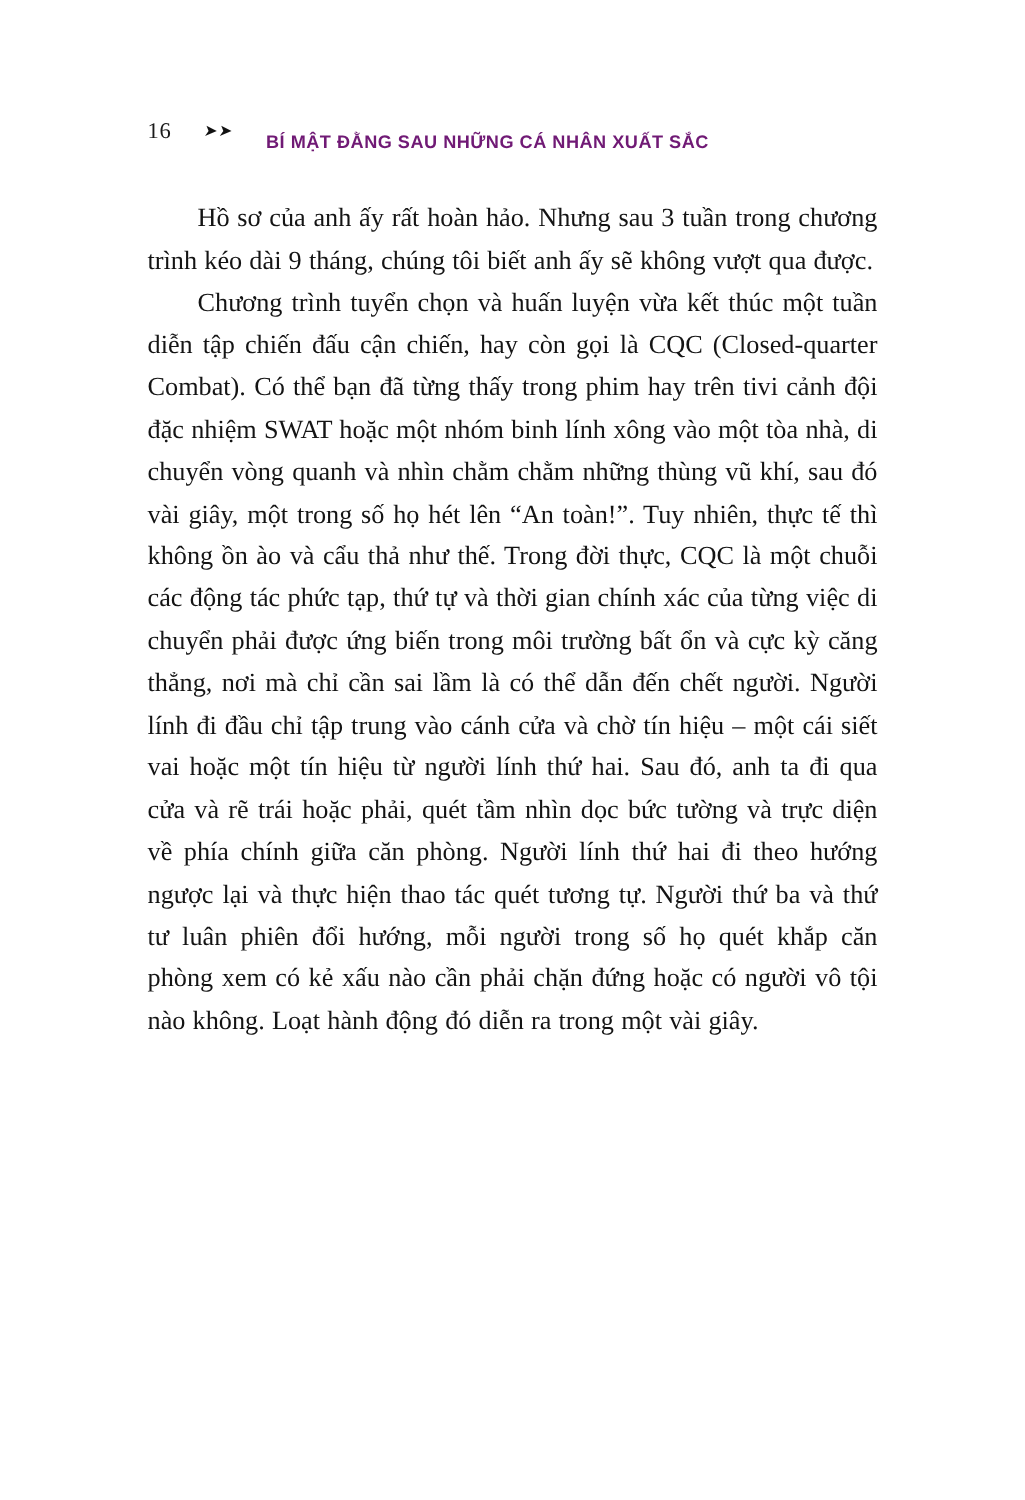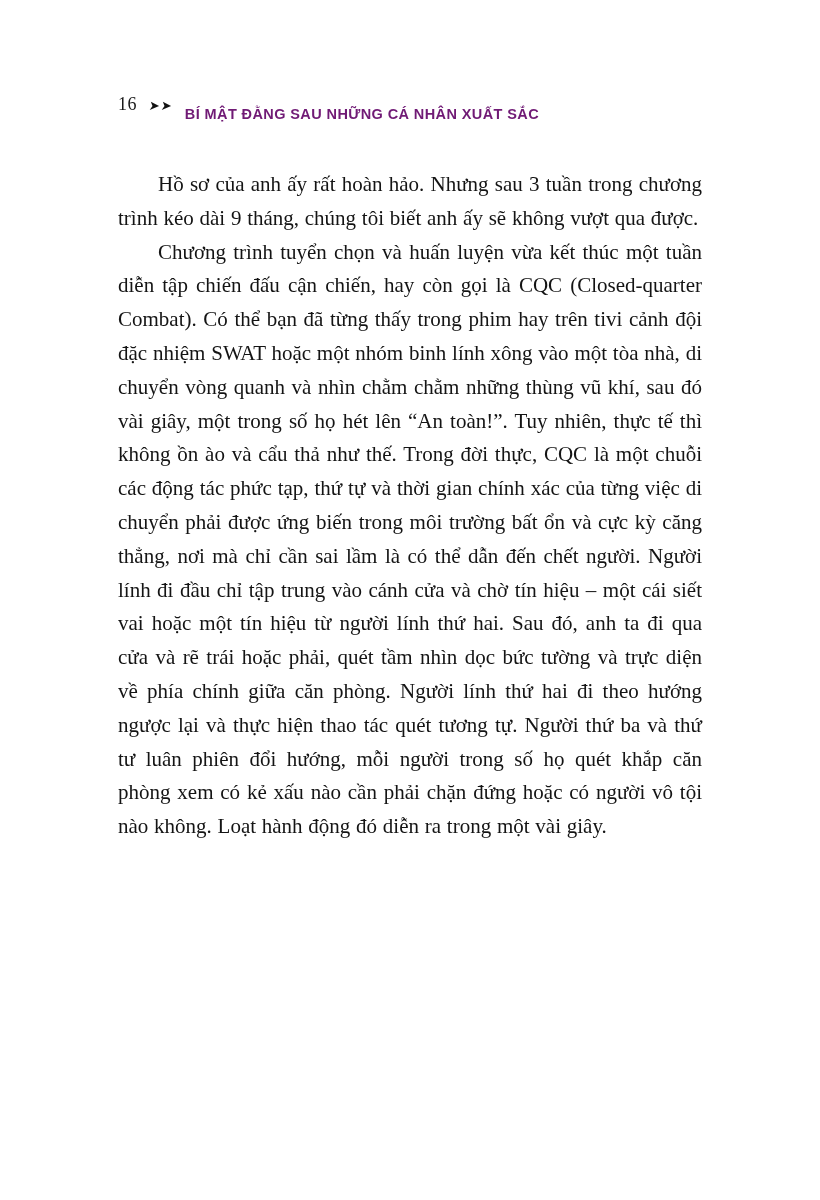--- a/index.html
+++ b/index.html
@@ -16,21 +16,21 @@
   }
   .page {
     box-sizing: border-box;
     width: 820px;
     height: 1200px;
     padding: 86px 118px 0 118px;
   }
   .page-header {
     display: flex;
     align-items: center;
-    gap: 12px;
+    gap: 26px;
     white-space: nowrap;
   }
   .page-number {
     font-size: 18px;
     letter-spacing: 0.5px;
     color: #1a1a1a;
   }
   .header-arrows {
     font-family: "DejaVu Sans", sans-serif;
     font-size: 13px;
@@ -42,21 +42,21 @@
   }
   .book-title {
     font-family: "Liberation Sans", "DejaVu Sans", sans-serif;
     font-weight: 700;
     font-size: 14.5px;
     letter-spacing: 0.4px;
     color: #701a75;
     margin-top: 20px;
   }
   .content {
-    margin-top: 46px;
+    margin-top: 36px;
     width: 584px;
   }
   .content p {
     margin: 0;
     font-size: 21px;
     line-height: 33.8px;
     text-align: justify;
     text-indent: 40px;
     word-spacing: 0.5px;
   }

